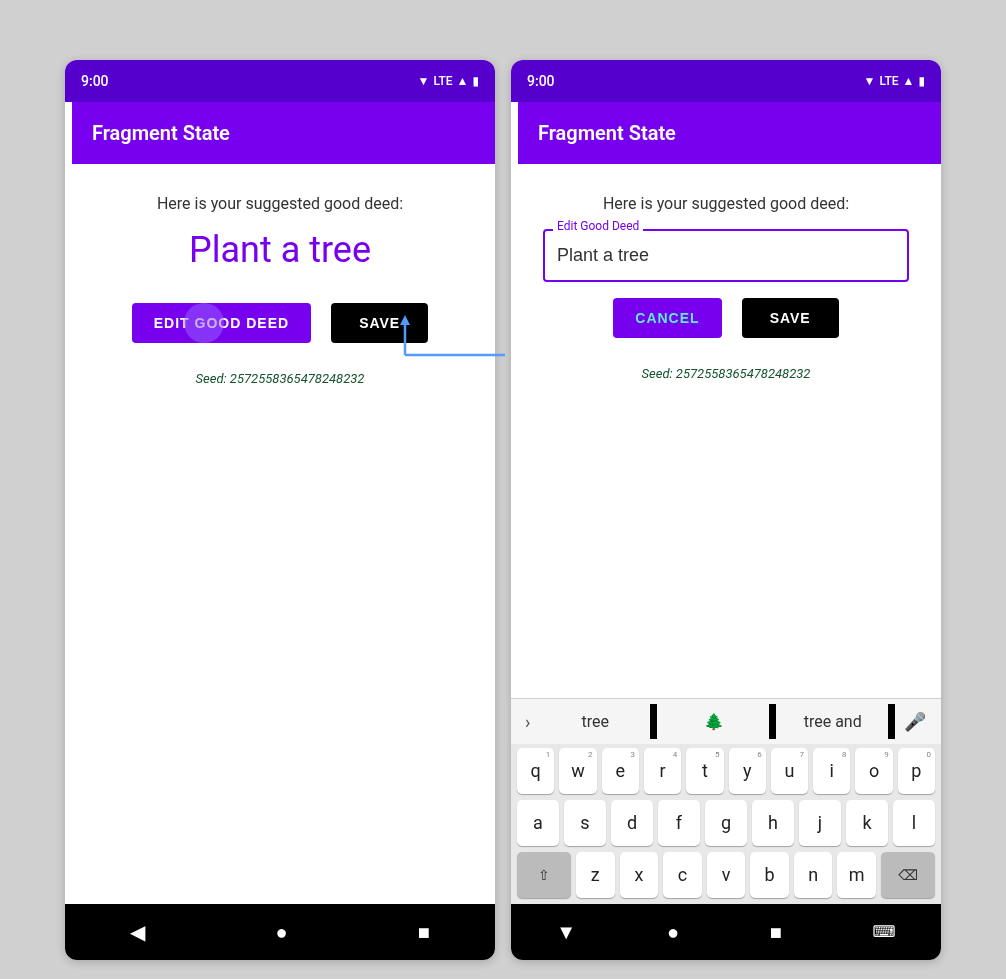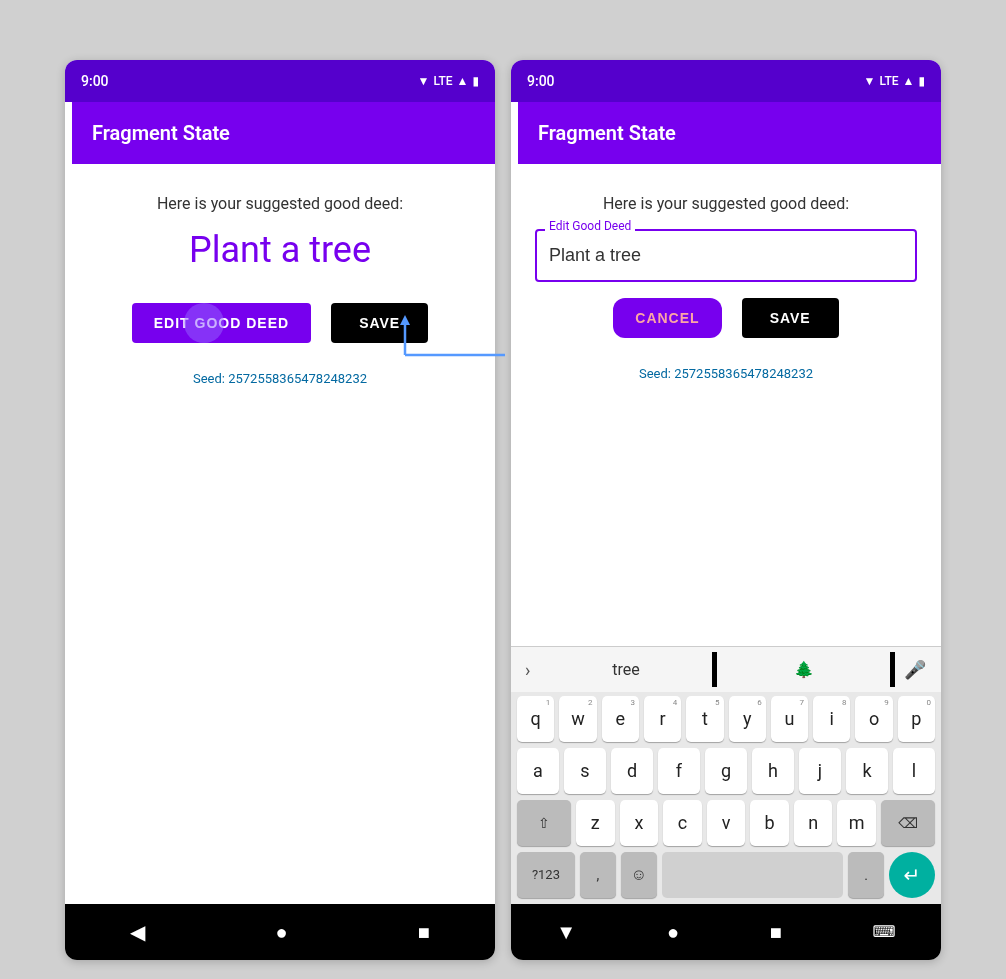--- a/index.html
+++ b/index.html
@@ -65,21 +65,21 @@
       font-size: 20px;
       font-weight: 600;
     }
 
     
     .content {
       flex: 1;
       display: flex;
       flex-direction: column;
       align-items: center;
-      padding: 30px 24px;
+      padding: 30px 32px;
       background: #fff;
     }
 
     .suggested-text {
       font-size: 16px;
       color: #333;
       margin-bottom: 16px;
       text-align: center;
     }
 
@@ -127,21 +127,22 @@
       border-radius: 4px;
       padding: 12px 28px;
       font-size: 14px;
       font-weight: 700;
       letter-spacing: 1px;
       cursor: pointer;
     }
 
     .seed-text {
       font-size: 13px;
-      color: #0369a1;
+      color: #14532d;
+      font-style: italic;
     }
 
     
     .nav-bar {
       background: #000;
       height: 56px;
       display: flex;
       align-items: center;
       justify-content: space-around;
       flex-shrink: 0;
@@ -172,23 +173,23 @@
       border: 2px solid #7700ee;
       border-radius: 4px;
       padding: 14px 12px;
       font-size: 18px;
       color: #333;
       outline: none;
     }
 
     .btn-cancel {
       background: #7700ee;
-      color: #fca5a5;
+      color: #5eead4;
       border: none;
-      border-radius: 12px;
+      border-radius: 4px;
       padding: 12px 22px;
       font-size: 14px;
       font-weight: 700;
       letter-spacing: 1px;
       cursor: pointer;
     }
 
     
     .keyboard-area {
       background: #e8e8e8;
@@ -210,21 +211,21 @@
       padding: 0 8px;
       cursor: pointer;
     }
     .suggest-word {
       flex: 1;
       text-align: center;
       font-size: 16px;
       color: #333;
       padding: 8px 4px;
       cursor: pointer;
-      border-right: 5px solid #000000;
+      border-right: 7px solid #000000;
     }
     .suggest-word:last-child { border-right: none; }
     .suggest-mic {
       font-size: 18px;
       color: #555;
       padding: 0 8px;
       cursor: pointer;
     }
 
     .keyboard-rows {
@@ -383,20 +384,21 @@
       </div>
       <p class="seed-text">Seed: 2572558365478248232</p>
     </div>
 
     <div class="keyboard-area">
 
       <div class="suggestions-bar">
         <span class="suggest-expand">›</span>
         <span class="suggest-word">tree</span>
         <span class="suggest-word">🌲</span>
+        <span class="suggest-word">tree and</span>
         <span class="suggest-mic">🎤</span>
       </div>
 
       <div class="keyboard-rows">
 
         <div class="key-row">
           <div class="key"><span class="key-num">1</span>q</div>
           <div class="key"><span class="key-num">2</span>w</div>
           <div class="key"><span class="key-num">3</span>e</div>
           <div class="key"><span class="key-num">4</span>r</div>
@@ -425,28 +427,20 @@
           <div class="key">z</div>
           <div class="key">x</div>
           <div class="key">c</div>
           <div class="key">v</div>
           <div class="key">b</div>
           <div class="key">n</div>
           <div class="key">m</div>
           <div class="key key-special key-backspace">⌫</div>
         </div>
 
-        <div class="key-row">
-          <div class="key key-special" style="flex:1.6; font-size:13px;">?123</div>
-          <div class="key key-special" style="flex:0.8;">,</div>
-          <div class="key key-special" style="flex:0.8; font-size:16px;">☺</div>
-          <div class="key-space"></div>
-          <div class="key key-special" style="flex:0.8;">.</div>
-          <div class="key-enter">↵</div>
-        </div>
       </div>
     </div>
 
     <div class="nav-bar">
       <span class="nav-icon">▼</span>
       <span class="nav-icon">●</span>
       <span class="nav-icon">■</span>
       <span class="nav-icon" style="font-size:16px;">⌨</span>
     </div>
   </div>

